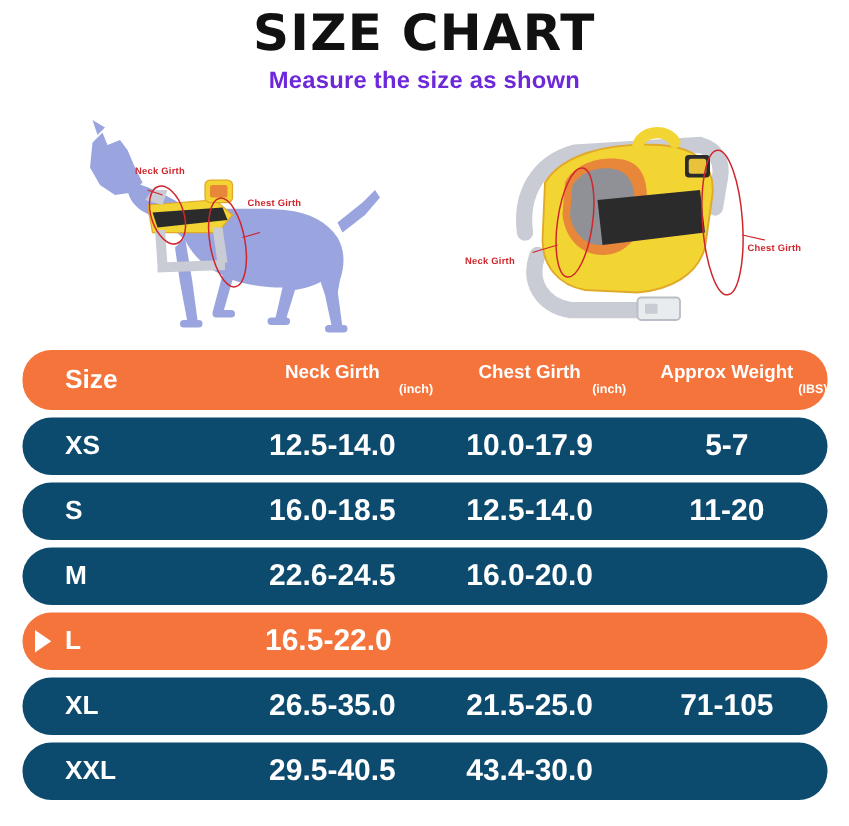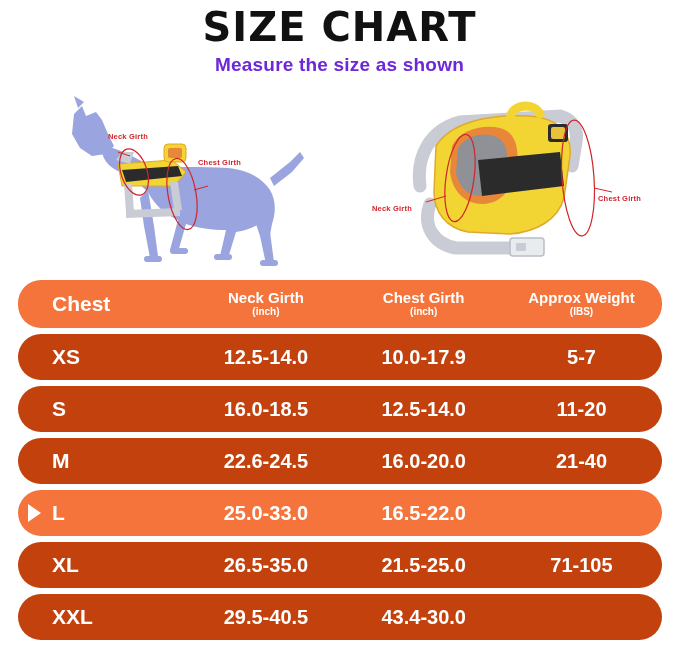--- a/index.html
+++ b/index.html
@@ -78,21 +78,21 @@
     border-radius: 23px;
     margin-bottom: 6px;
     box-sizing: border-box;
   }
   .row.header-row {
     background: #f4743b;
     color: #ffffff;
     height: 48px;
   }
   .row.data-row {
-    background: #c2410c;
+    background: #0c4a6e;
     color: #ffffff;
   }
   .row.highlight {
     background: #f4743b;
     color: #ffffff;
   }
   .cell {
     text-align: center;
     font-size: 19px;
     font-weight: 700;
@@ -110,23 +110,24 @@
   }
   .header-row .cell {
     font-size: 15px;
     font-weight: 700;
   }
   .unit {
     display: block;
     font-size: 10px;
     font-weight: 700;
     margin-top: 1px;
+    text-align: right;
   }
   .row.data-row .cell, .row.highlight .cell {
-    font-size: 20px;
+    font-size: 24px;
   }
   .row .cell.c-size {
     font-size: 21px;
   }
   .marker {
     position: absolute;
     left: 10px;
     top: 50%;
     transform: translateY(-50%);
     width: 0;
@@ -226,21 +227,21 @@
         <path d="M234 102 L252 106" stroke="#d0252b" stroke-width="1" fill="none"></path>
       </svg>
       <div class="callout" style="left:12px; top:118px;">Neck Girth</div>
       <div class="callout" style="left:238px; top:108px;">Chest Girth</div>
     </div>
   </div>
 
   <div class="table">
 
     <div class="row header-row">
-      <div class="cell c-size">Chest</div>
+      <div class="cell c-size">Size</div>
       <div class="cell c-neck">
         <span>Neck Girth</span>
         <span class="unit">(inch)</span>
       </div>
       <div class="cell c-chest">
         <span>Chest Girth</span>
         <span class="unit">(inch)</span>
       </div>
       <div class="cell c-weight">
         <span>Approx Weight</span>
@@ -259,29 +260,27 @@
       <div class="cell c-size">S</div>
       <div class="cell c-neck">16.0-18.5</div>
       <div class="cell c-chest">12.5-14.0</div>
       <div class="cell c-weight">11-20</div>
     </div>
 
     <div class="row data-row">
       <div class="cell c-size">M</div>
       <div class="cell c-neck">22.6-24.5</div>
       <div class="cell c-chest">16.0-20.0</div>
-      <div class="cell c-weight">21-40</div>
     </div>
 
     <div class="row highlight">
       <div class="cell c-size">
         <span class="marker"></span>
         <span>L</span>
       </div>
-      <div class="cell c-neck">25.0-33.0</div>
       <div class="cell c-chest">16.5-22.0</div>
     </div>
 
     <div class="row data-row">
       <div class="cell c-size">XL</div>
       <div class="cell c-neck">26.5-35.0</div>
       <div class="cell c-chest">21.5-25.0</div>
       <div class="cell c-weight">71-105</div>
     </div>
 

